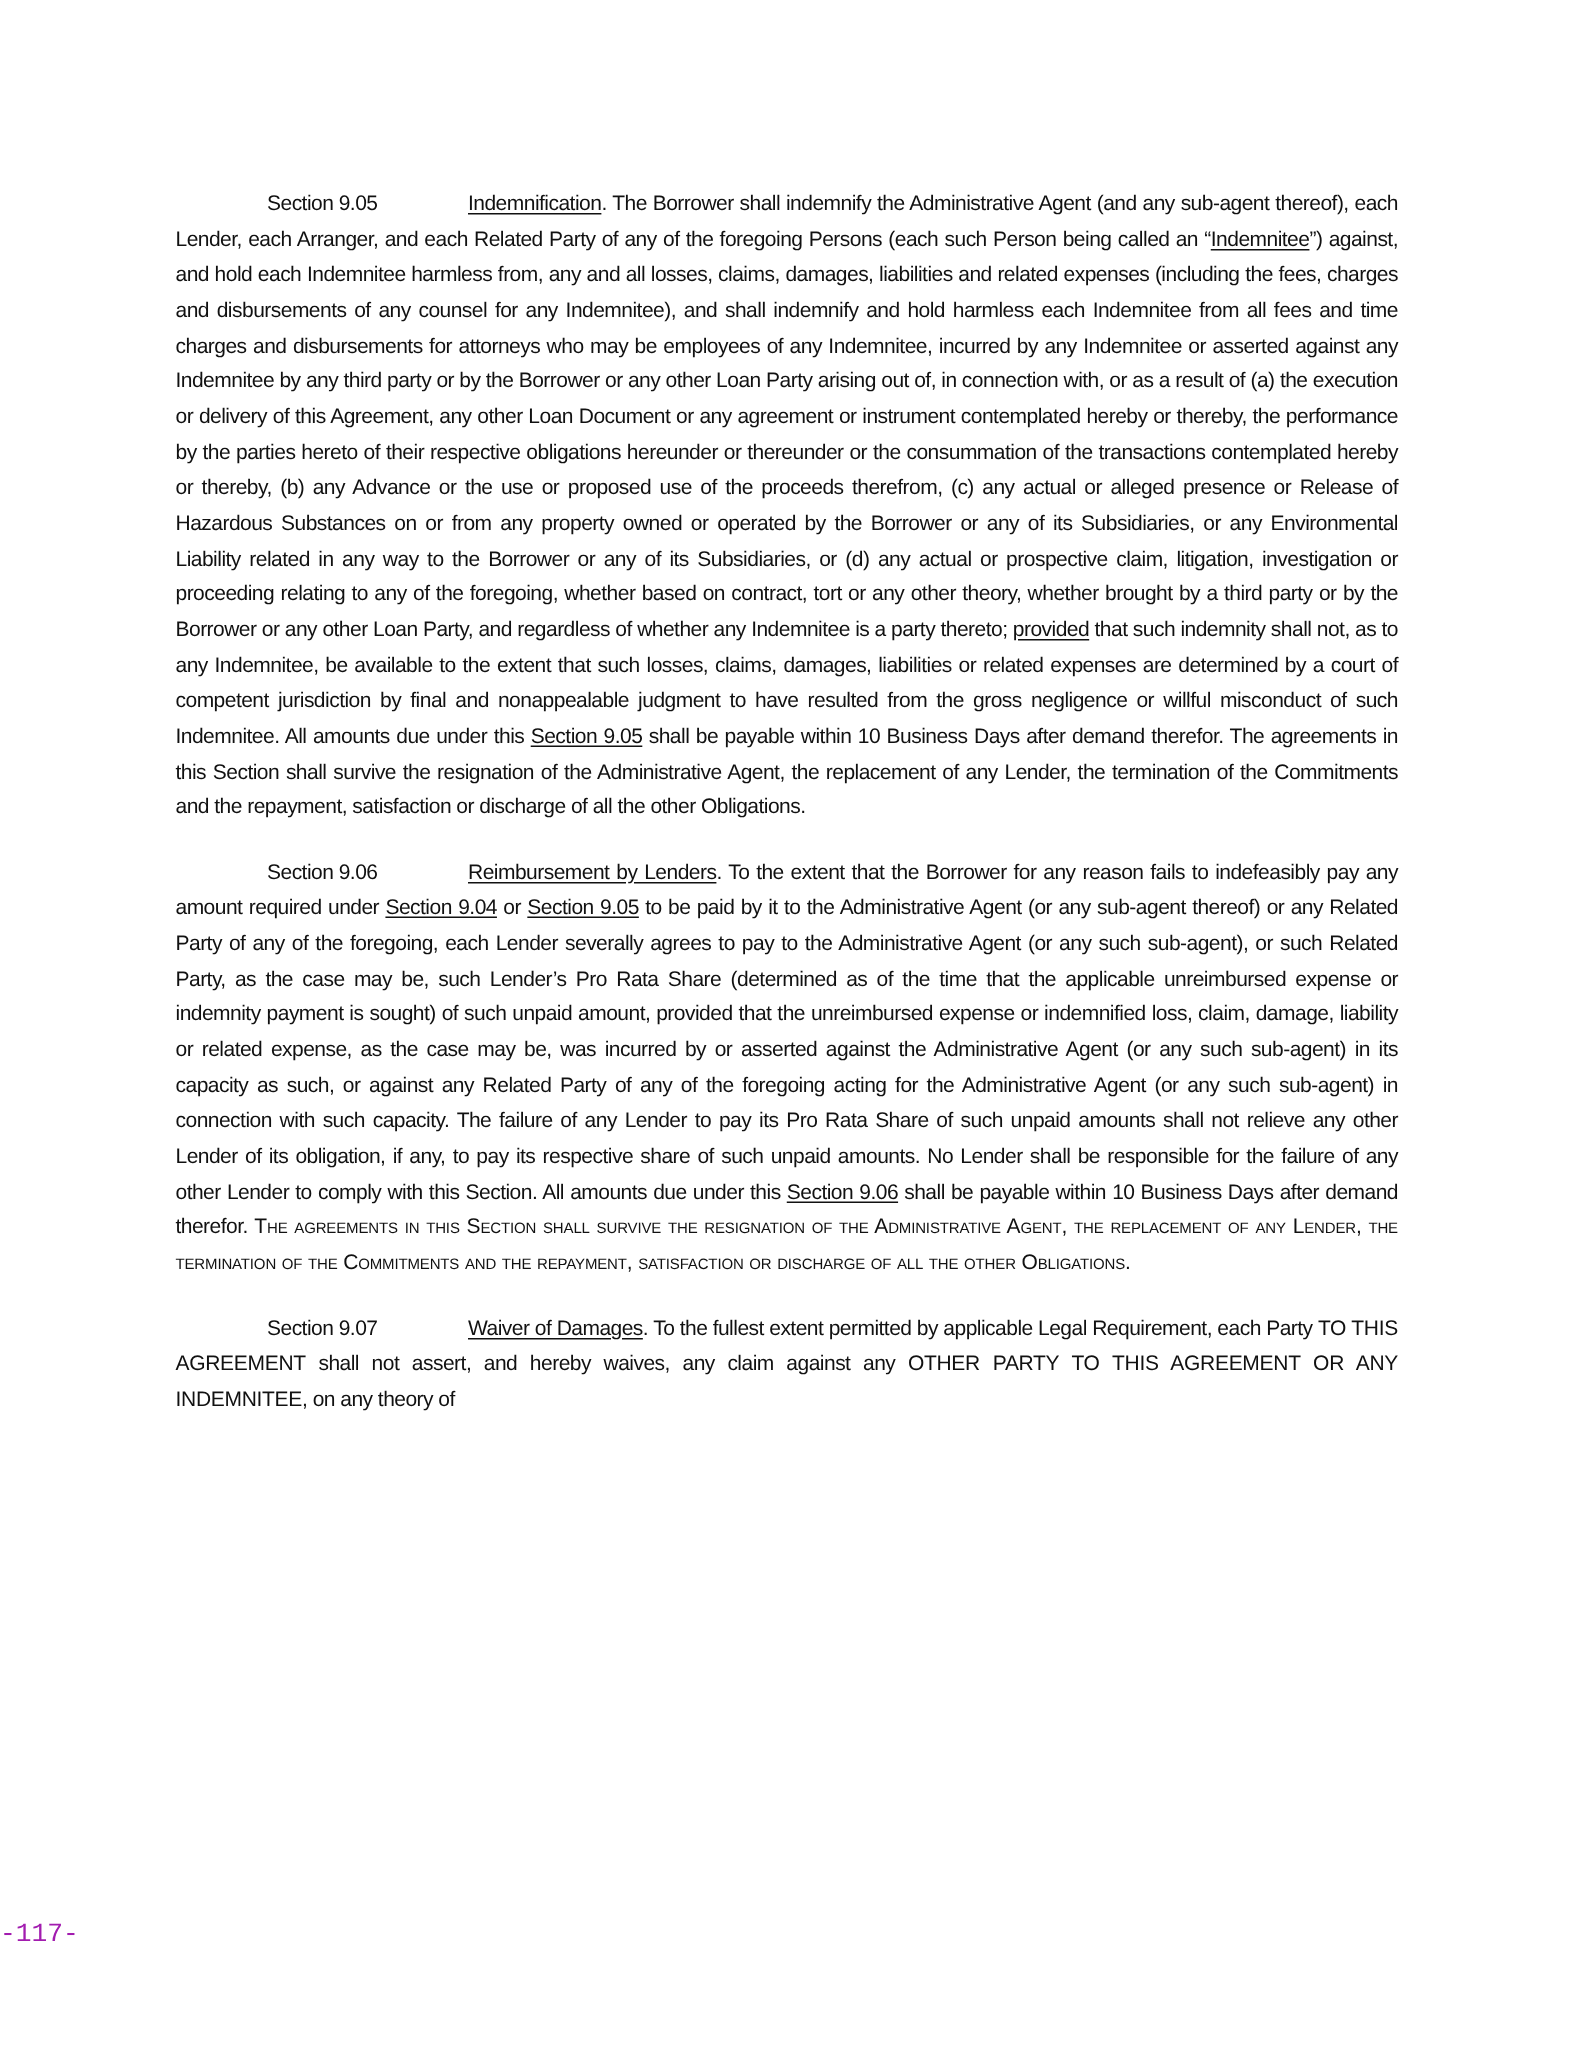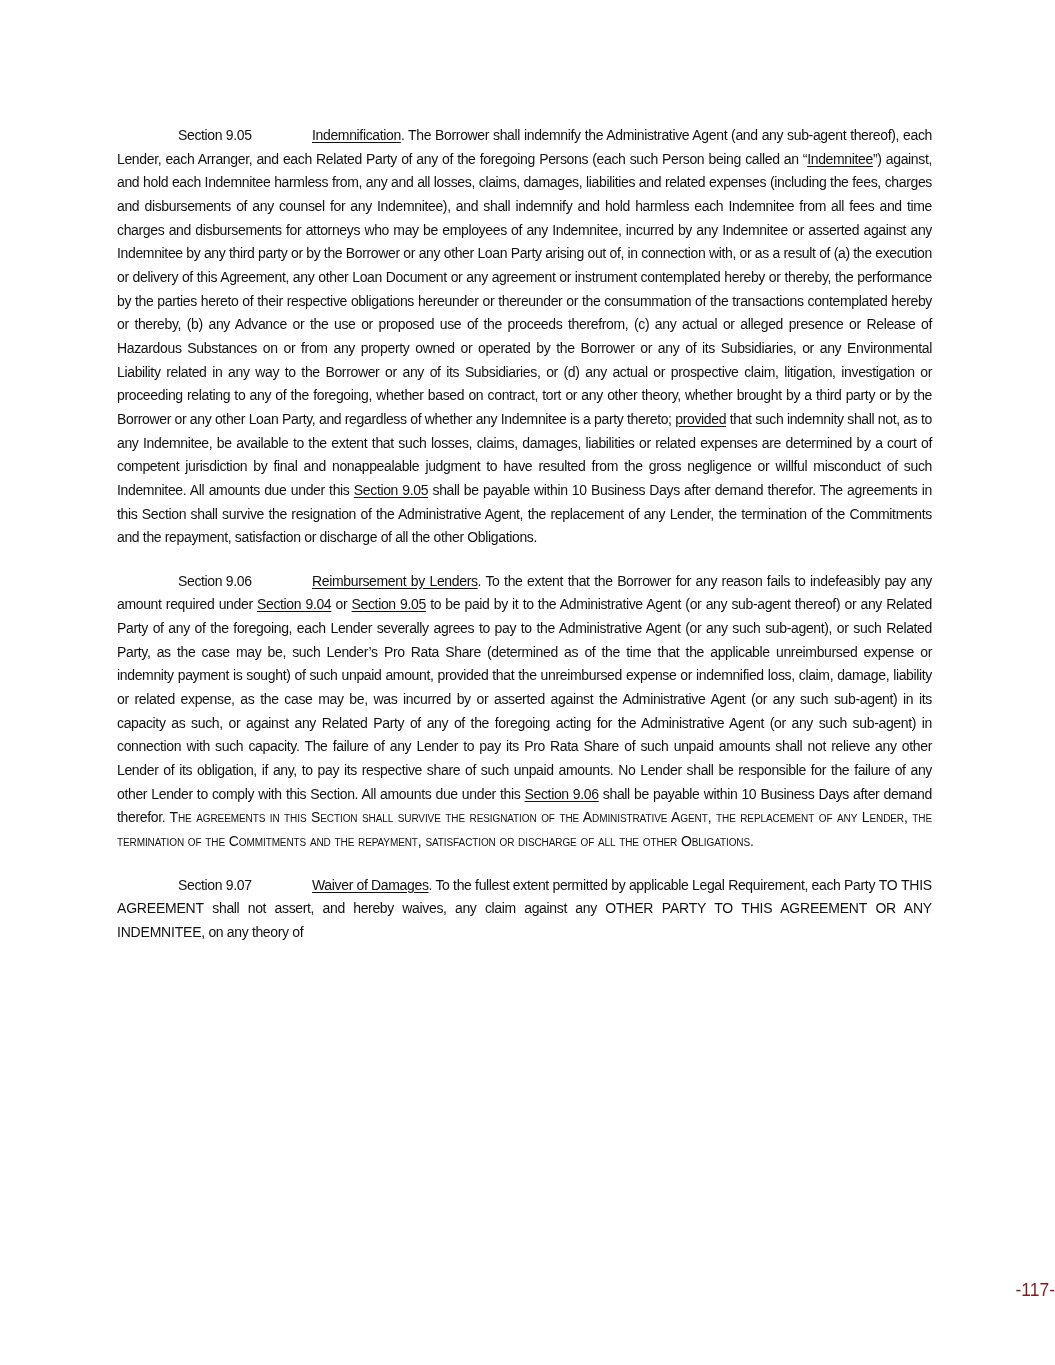--- a/index.html
+++ b/index.html
@@ -43,24 +43,24 @@
       letter-spacing: -0.1px;
     }
     .caps {
       letter-spacing: -0.2px;
     }
     .footer {
       position: absolute;
       left: 0;
       width: 1055px;
       top: 1280px;
-      text-align: right;
-      font-family: Liberation Sans, sans-serif;
+      text-align: left;
+      font-family: Liberation Mono, monospace;
       font-size: 17.5px;
-      color: #7f1d1d;
+      color: #a21caf;
     }
   </style>
 </head>
 <body>
 
 <div class="page">
 
   <p class="para"><span class="sec-num">Section 9.05</span><span class="u">Indemnification</span><span>.  The Borrower shall indemnify the Administrative Agent (and any sub-agent thereof), each Lender, each Arranger, and each Related Party of any of the foregoing Persons (each such Person being called an “</span><span class="u">Indemnitee</span><span>”) against, and hold each Indemnitee harmless from, any and all losses, claims, damages, liabilities and related expenses (including the fees, charges and disbursements of any counsel for any Indemnitee), and shall indemnify and hold harmless each Indemnitee from all fees and time charges and disbursements for attorneys who may be employees of any Indemnitee, incurred by any Indemnitee or asserted against any Indemnitee by any third party or by the Borrower or any other Loan Party arising out of, in connection with, or as a result of (a) the execution or delivery of this Agreement, any other Loan Document or any agreement or instrument contemplated hereby or thereby, the performance by the parties hereto of their respective obligations hereunder or thereunder or the consummation of the transactions contemplated hereby or thereby, (b) any Advance or the use or proposed use of the proceeds therefrom, (c) any actual or alleged presence or Release of Hazardous Substances on or from any property owned or operated by the Borrower or any of its Subsidiaries, or any Environmental Liability related in any way to the Borrower or any of its Subsidiaries, or (d) any actual or prospective claim, litigation, investigation or proceeding relating to any of the foregoing, whether based on contract, tort or any other theory, whether brought by a third party or by the Borrower or any other Loan Party, and regardless of whether any Indemnitee is a party thereto; </span><span class="u">provided</span><span> that such indemnity shall not, as to any Indemnitee, be available to the extent that such losses, claims, damages, liabilities or related expenses are determined by a court of competent jurisdiction by final and nonappealable judgment to have resulted from the gross negligence or willful misconduct of such Indemnitee.  All amounts due under this </span><span class="u">Section 9.05</span><span> shall be payable within 10 Business Days after demand therefor.  The agreements in this Section shall survive the resignation of the Administrative Agent, the replacement of any Lender, the termination of the Commitments and the repayment, satisfaction or discharge of all the other Obligations.</span></p>
 
   <p class="para"><span class="sec-num">Section 9.06</span><span class="u">Reimbursement by Lenders</span><span>.  To the extent that the Borrower for any reason fails to indefeasibly pay any amount required under </span><span class="u">Section 9.04</span><span> or </span><span class="u">Section 9.05</span><span> to be paid by it to the Administrative Agent (or any sub-agent thereof) or any Related Party of any of the foregoing, each Lender severally agrees to pay to the Administrative Agent (or any such sub-agent), or such Related Party, as the case may be, such Lender’s Pro Rata Share (determined as of the time that the applicable unreimbursed expense or indemnity payment is sought) of such unpaid amount, provided that the unreimbursed expense or indemnified loss, claim, damage, liability or related expense, as the case may be, was incurred by or asserted against the Administrative Agent (or any such sub-agent) in its capacity as such, or against any Related Party of any of the foregoing acting for the Administrative Agent (or any such sub-agent) in connection with such capacity.  The failure of any Lender to pay its Pro Rata Share of such unpaid amounts shall not relieve any other Lender of its obligation, if any, to pay its respective share of such unpaid amounts.  No Lender shall be responsible for the failure of any other Lender to comply with this Section.  All amounts due under this </span><span class="u">Section 9.06</span><span> shall be payable within 10 Business Days after demand therefor.  </span><span class="sc">The agreements in this Section shall survive the resignation of the Administrative Agent, the replacement of any Lender, the termination of the Commitments and the repayment, satisfaction or discharge of all the other Obligations.</span></p>

